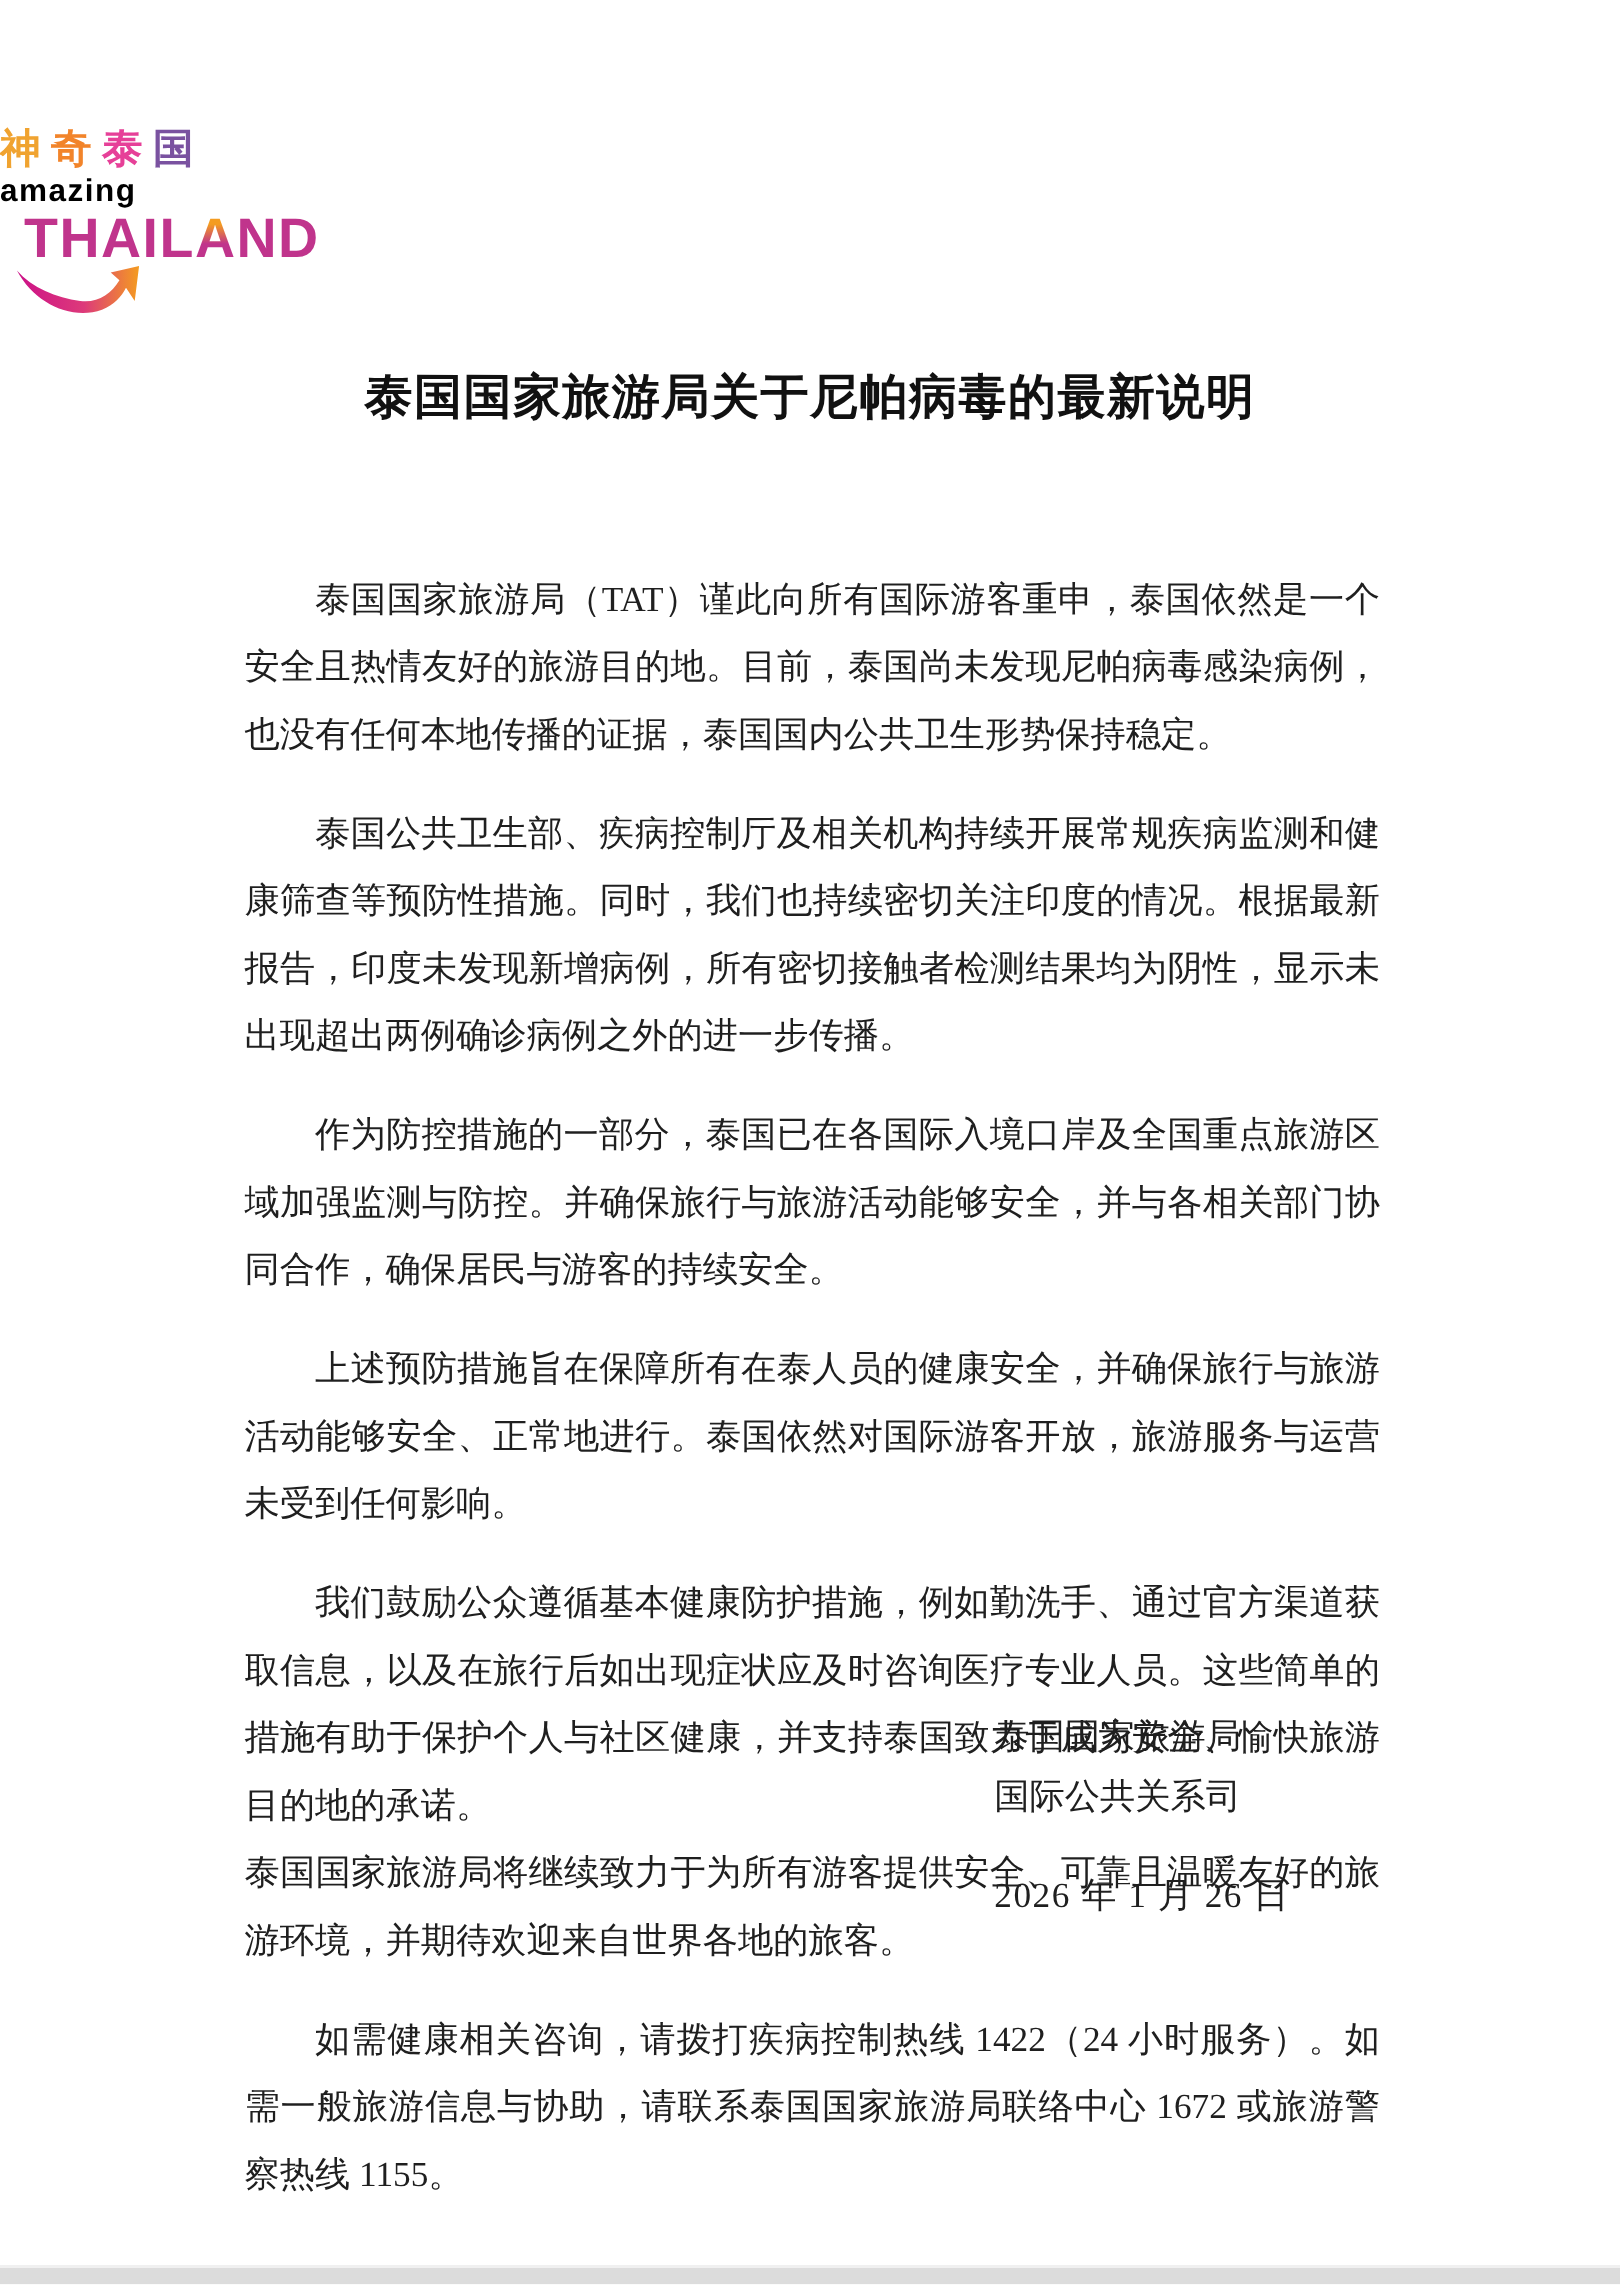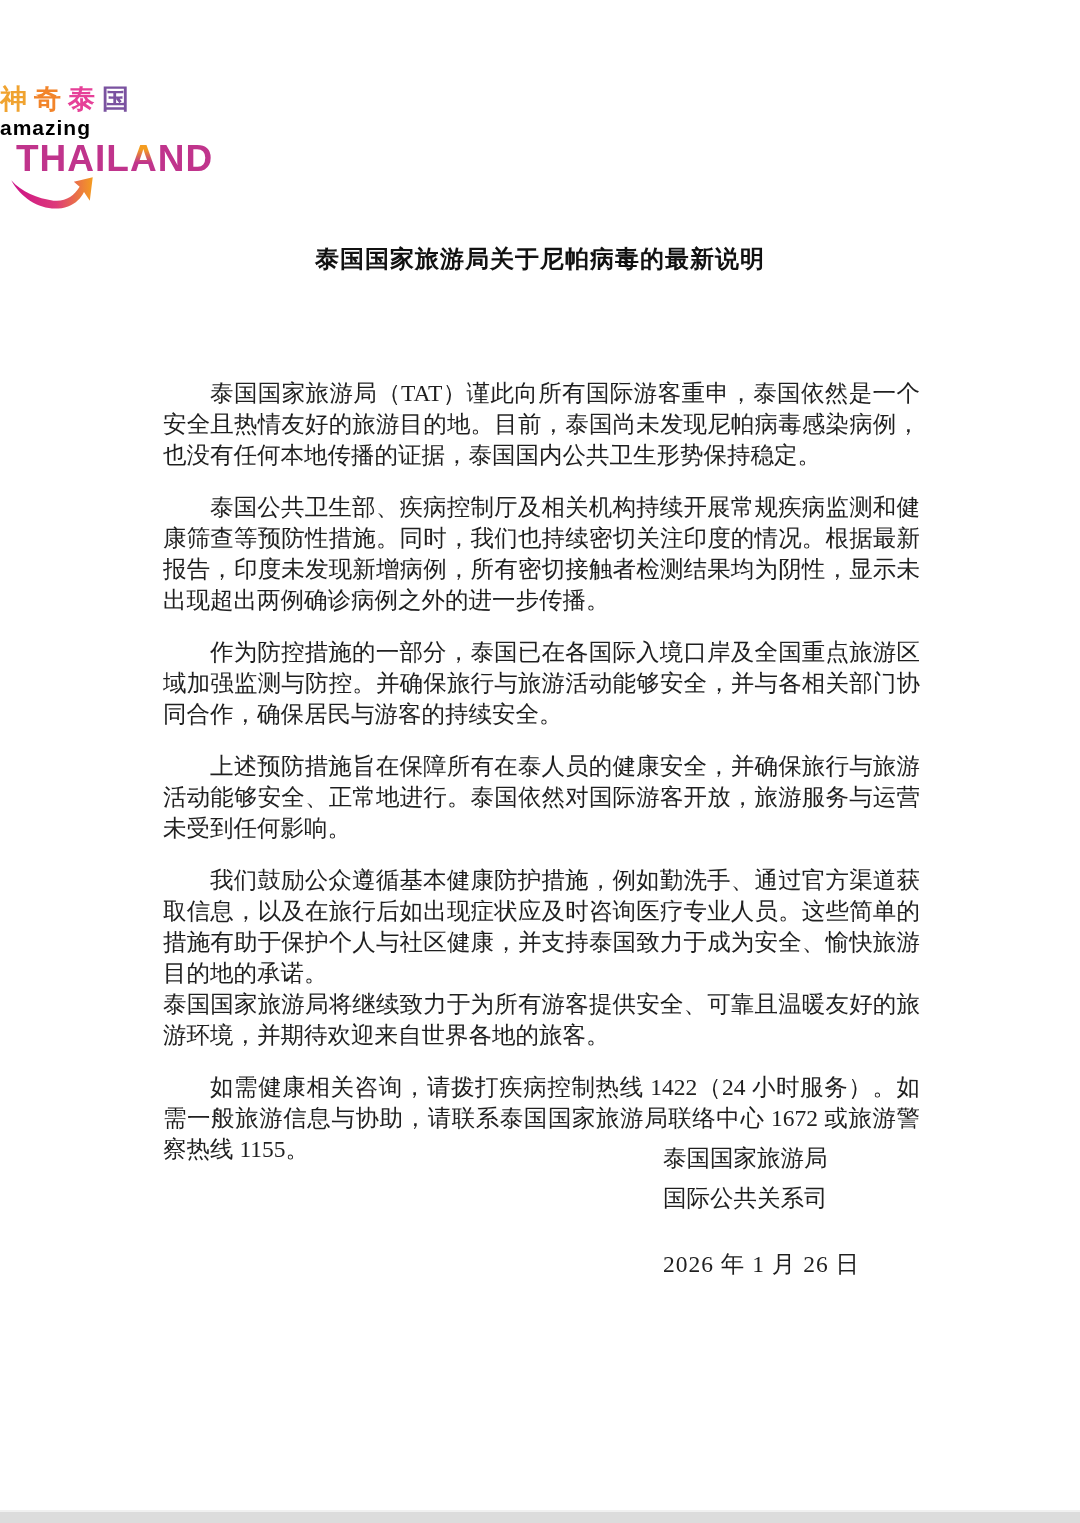--- a/index.html
+++ b/index.html
@@ -50,34 +50,34 @@
   .logo-swoosh { margin-top: -4px; }
 
   
   .doc-title {
     position: absolute;
     top: 243px;
     left: 0;
     width: 100%;
     margin: 0;
     text-align: center;
-    font-size: 24px;
+    font-size: 32px;
     font-weight: bold;
     color: #111111;
     letter-spacing: 1px;
   }
 
   
   .doc-body {
     position: absolute;
     top: 378px;
     left: 163px;
     width: 757px;
     font-size: 23.5px;
-    line-height: 31px;
+    line-height: 45px;
     text-align: justify;
   }
   .para { margin: 0 0 21px 0; }
   .para.indent { text-indent: 2em; }
   .para.tight-bottom { margin-bottom: 0; }
   .para.no-indent { text-indent: 0; }
 
   
   .sign-wrap {
     position: absolute;

